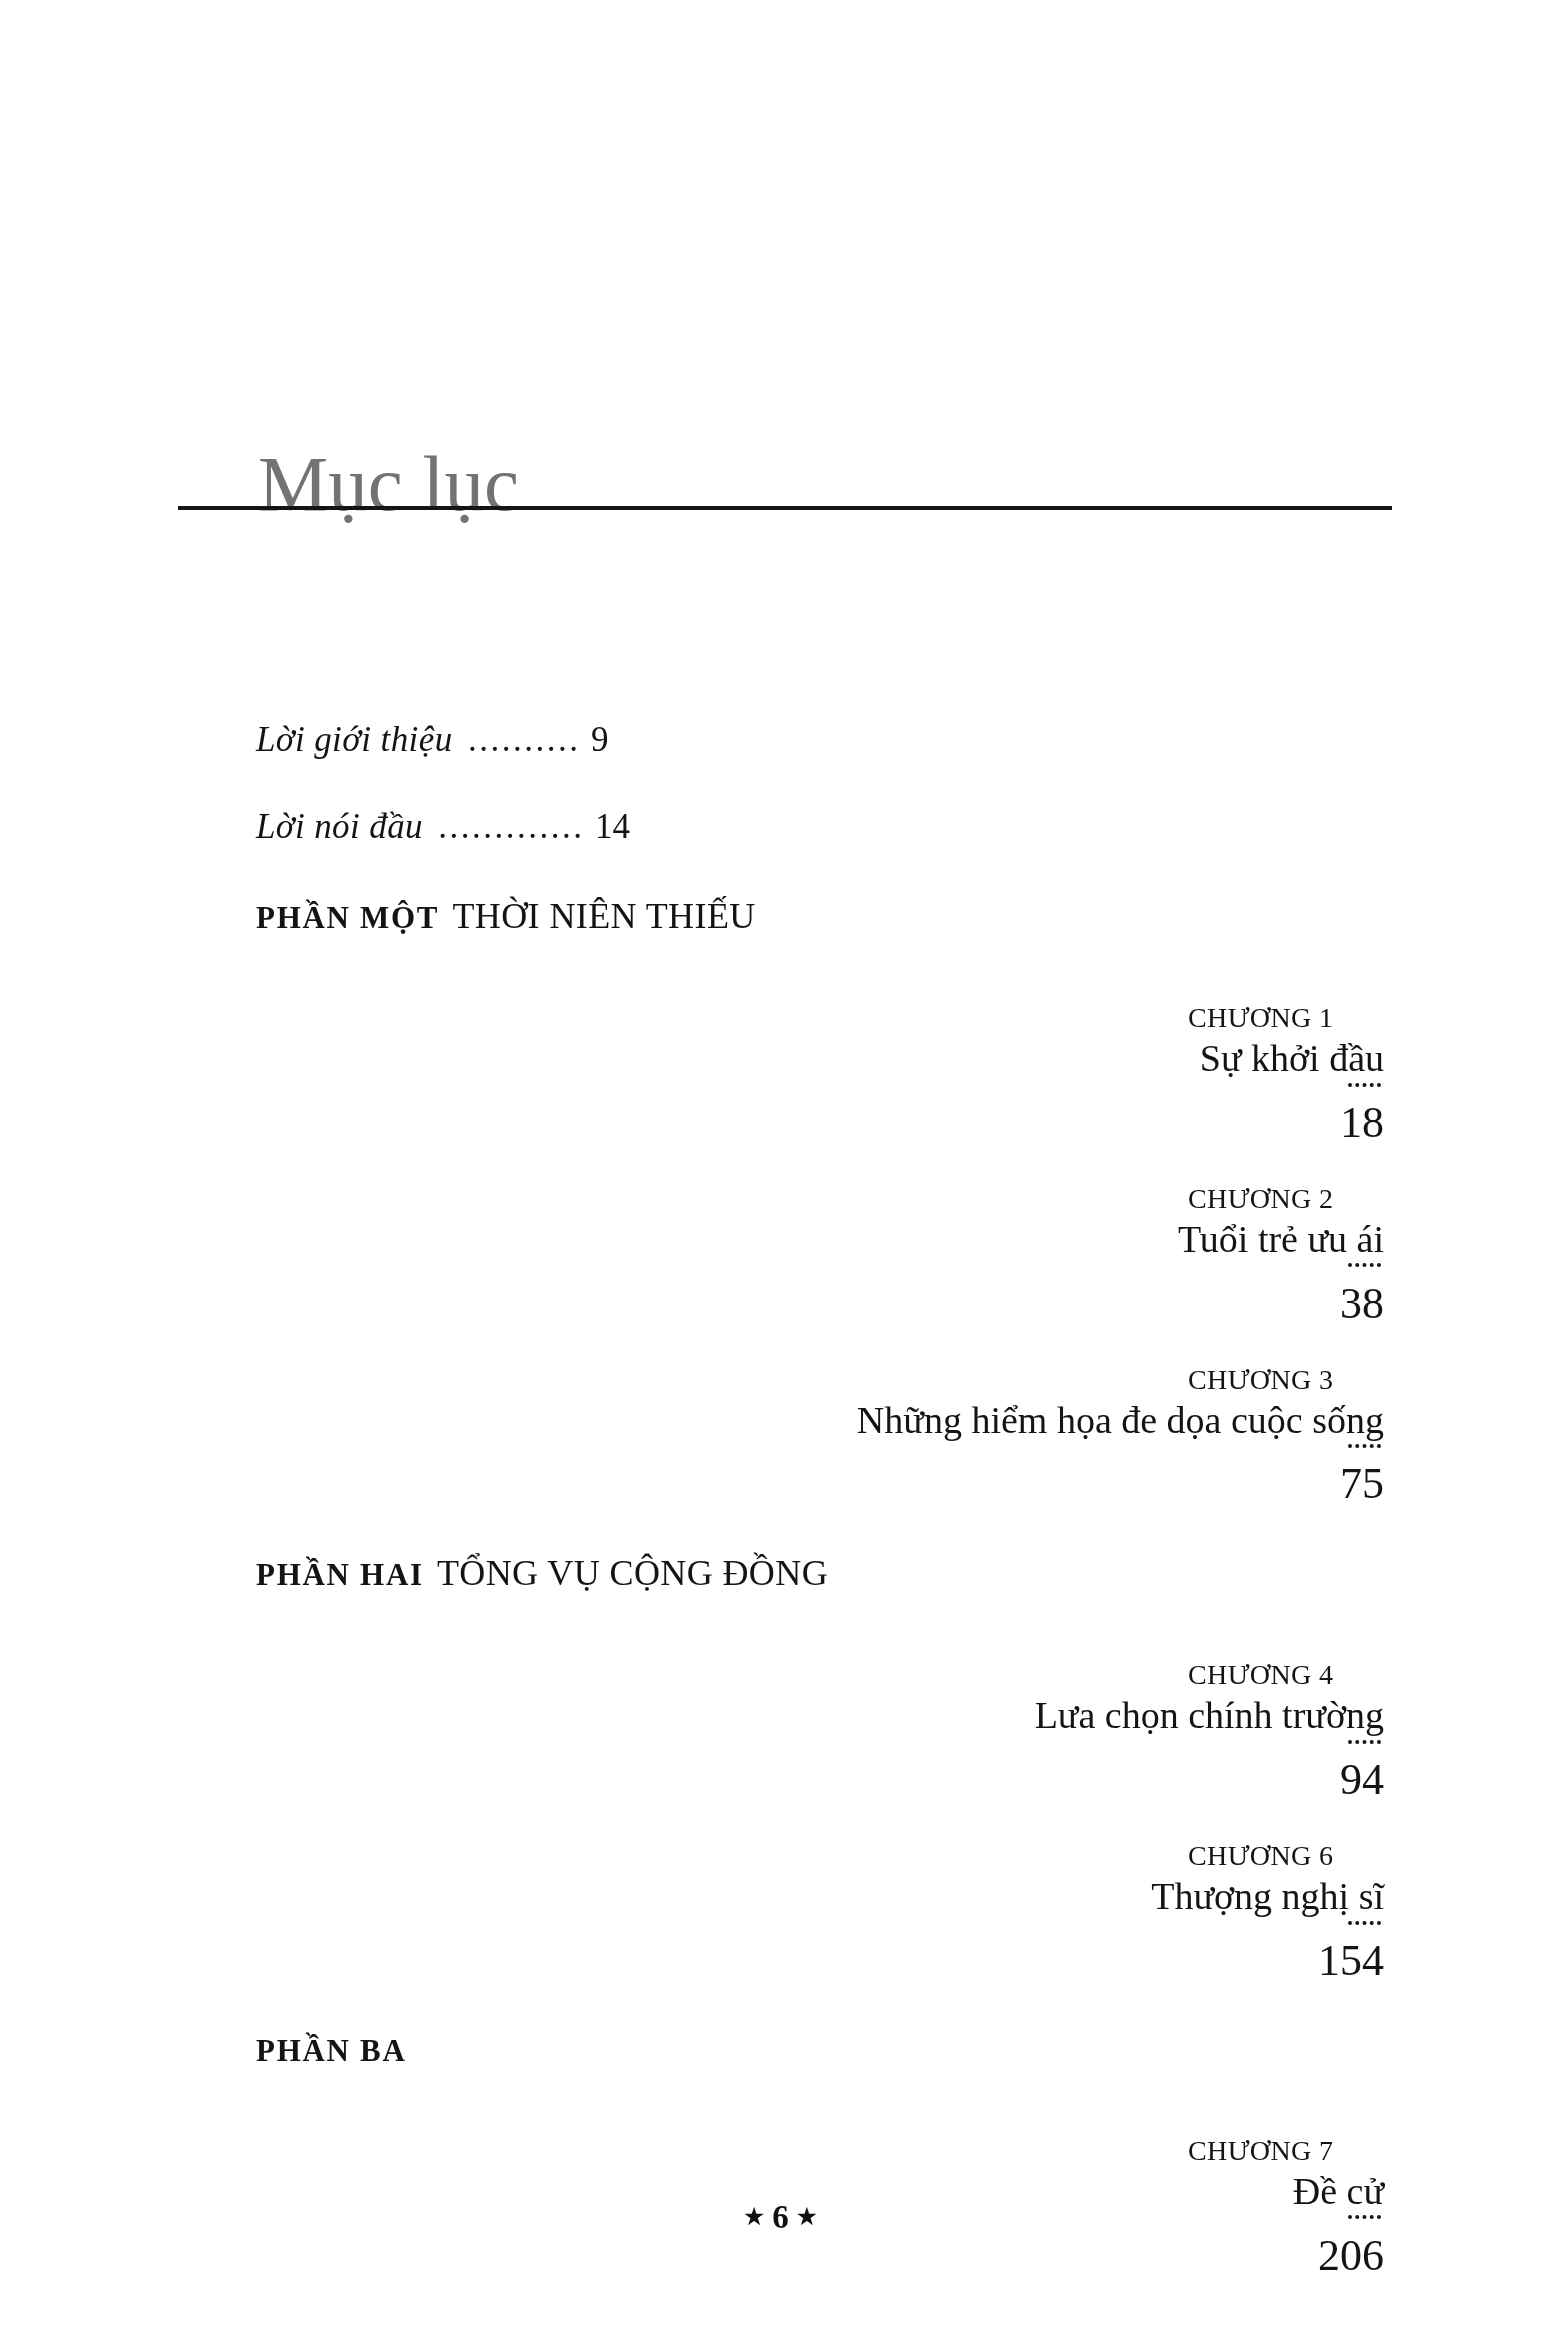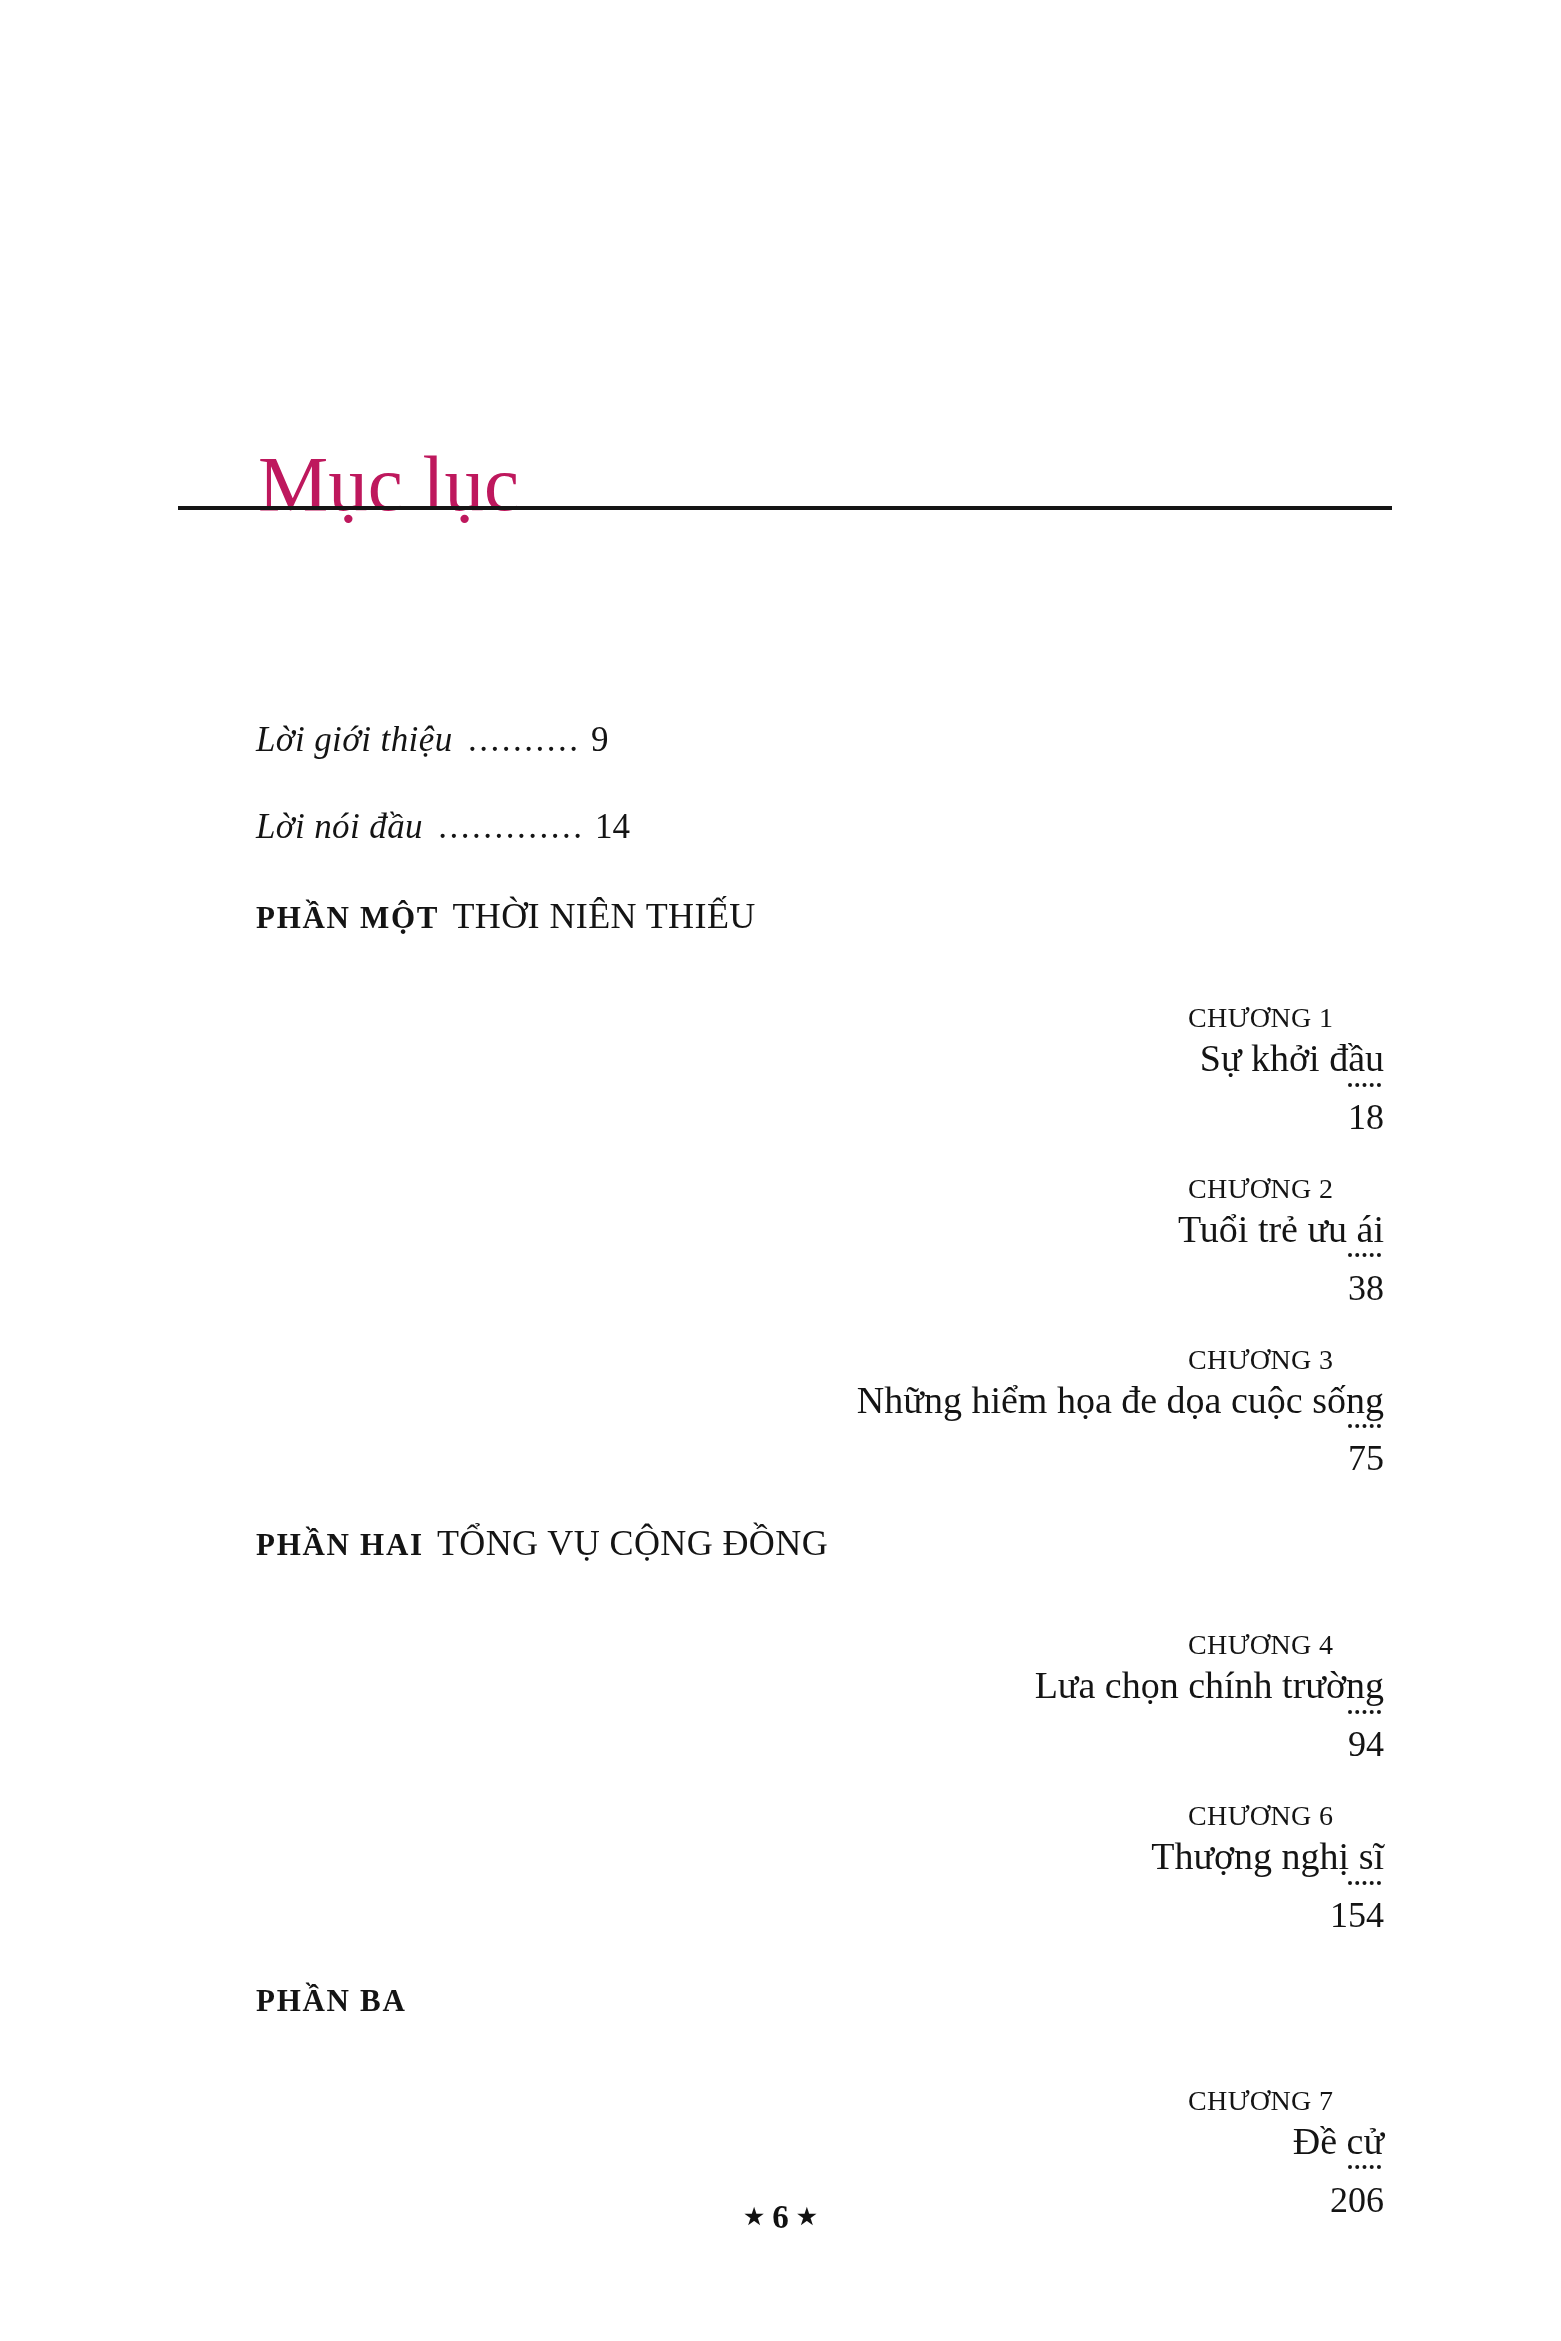--- a/index.html
+++ b/index.html
@@ -19,21 +19,21 @@
 
   
   .page-title {
     position: absolute;
     left: 258px;
     top: 388px;
     font-size: 79px;
     line-height: 1.1;
     font-weight: 400;
     letter-spacing: 0px;
-    color: #be185d;
+    color: #737373;
   }
   .title-rule {
     position: absolute;
     left: 178px;
     top: 506px;
     width: 1214px;
     height: 4.1px;
     background: #151515;
   }
 
@@ -112,21 +112,21 @@
     flex: 1 1 auto;
     display: block;
     align-self: flex-end;
     height: 0;
     border-bottom: 4.1px dotted #161616;
     margin: 0 3.3px 8.3px 8.3px;
     min-width: 33px;
   }
   .ch-page {
     flex: none;
-    font-size: 36px;
+    font-size: 44px;
   }
 
   
   .page-footer {
     position: absolute;
     left: 0;
     top: 2199px;
     width: 100%;
     text-align: center;
     font-size: 33px;

